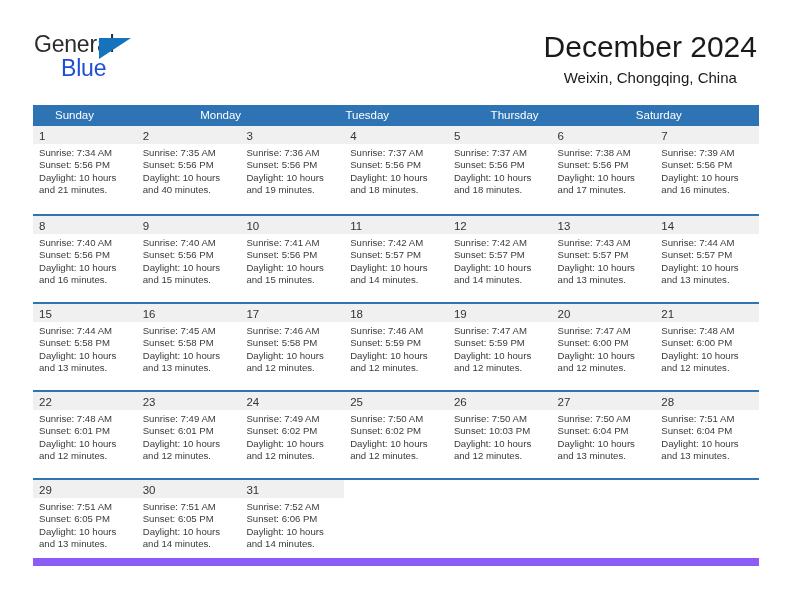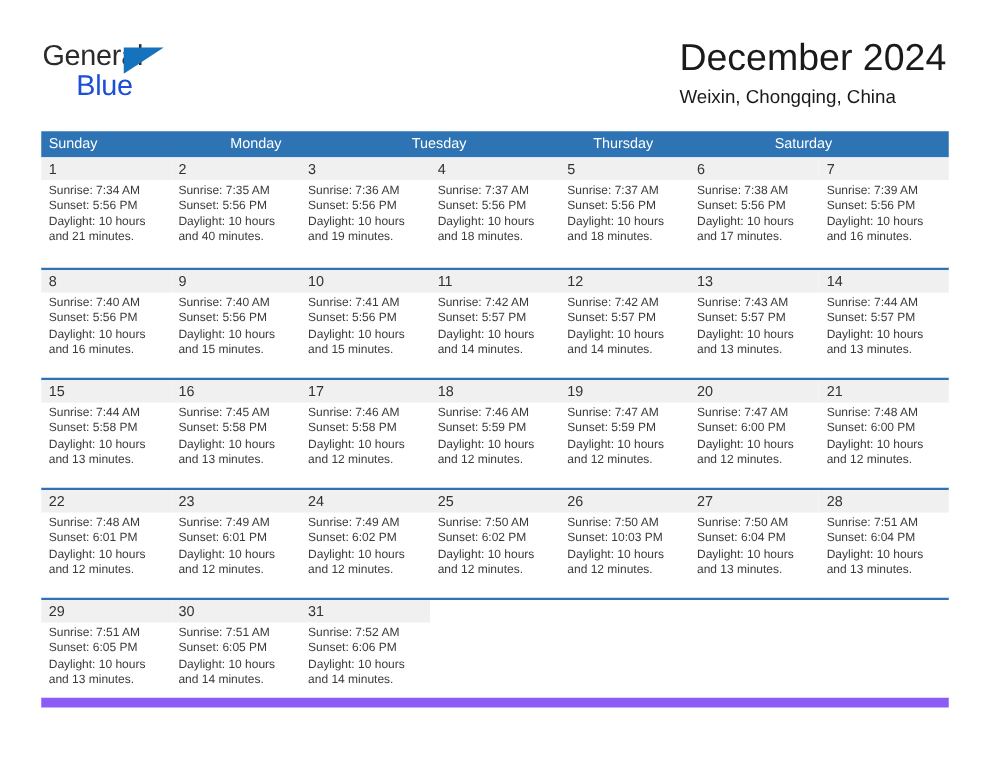--- a/index.html
+++ b/index.html
@@ -62,21 +62,21 @@
     letter-spacing: -0.2px;
     color: #1d4ed8;
     font-family: "Liberation Sans", sans-serif;
     line-height: 1;
   }
 
   .title-block {
     position: absolute;
     right: 35px;
     top: 30px;
-    text-align: left;
+    text-align: center;
   }
   .cal-title {
     font-size: 30px;
     color: #1a1a1a;
     line-height: 1.12;
     white-space: nowrap;
     font-weight: normal;
   }
   .cal-subtitle {
     margin-top: 6px;
@@ -99,21 +99,21 @@
     width: 100%;
     background: #2e74b5;
     height: 21px;
   }
   .weekday {
     flex: 1 1 0;
     min-width: 0;
     color: #ffffff;
     font-size: 11.5px;
     line-height: 21px;
-    padding-left: 6px;
+    padding-left: 22px;
     box-sizing: border-box;
     white-space: nowrap;
   }
 
   .week-row {
     display: flex;
     width: 100%;
     border-top: 2px solid #2e74b5;
     height: 88px;
     box-sizing: border-box;

